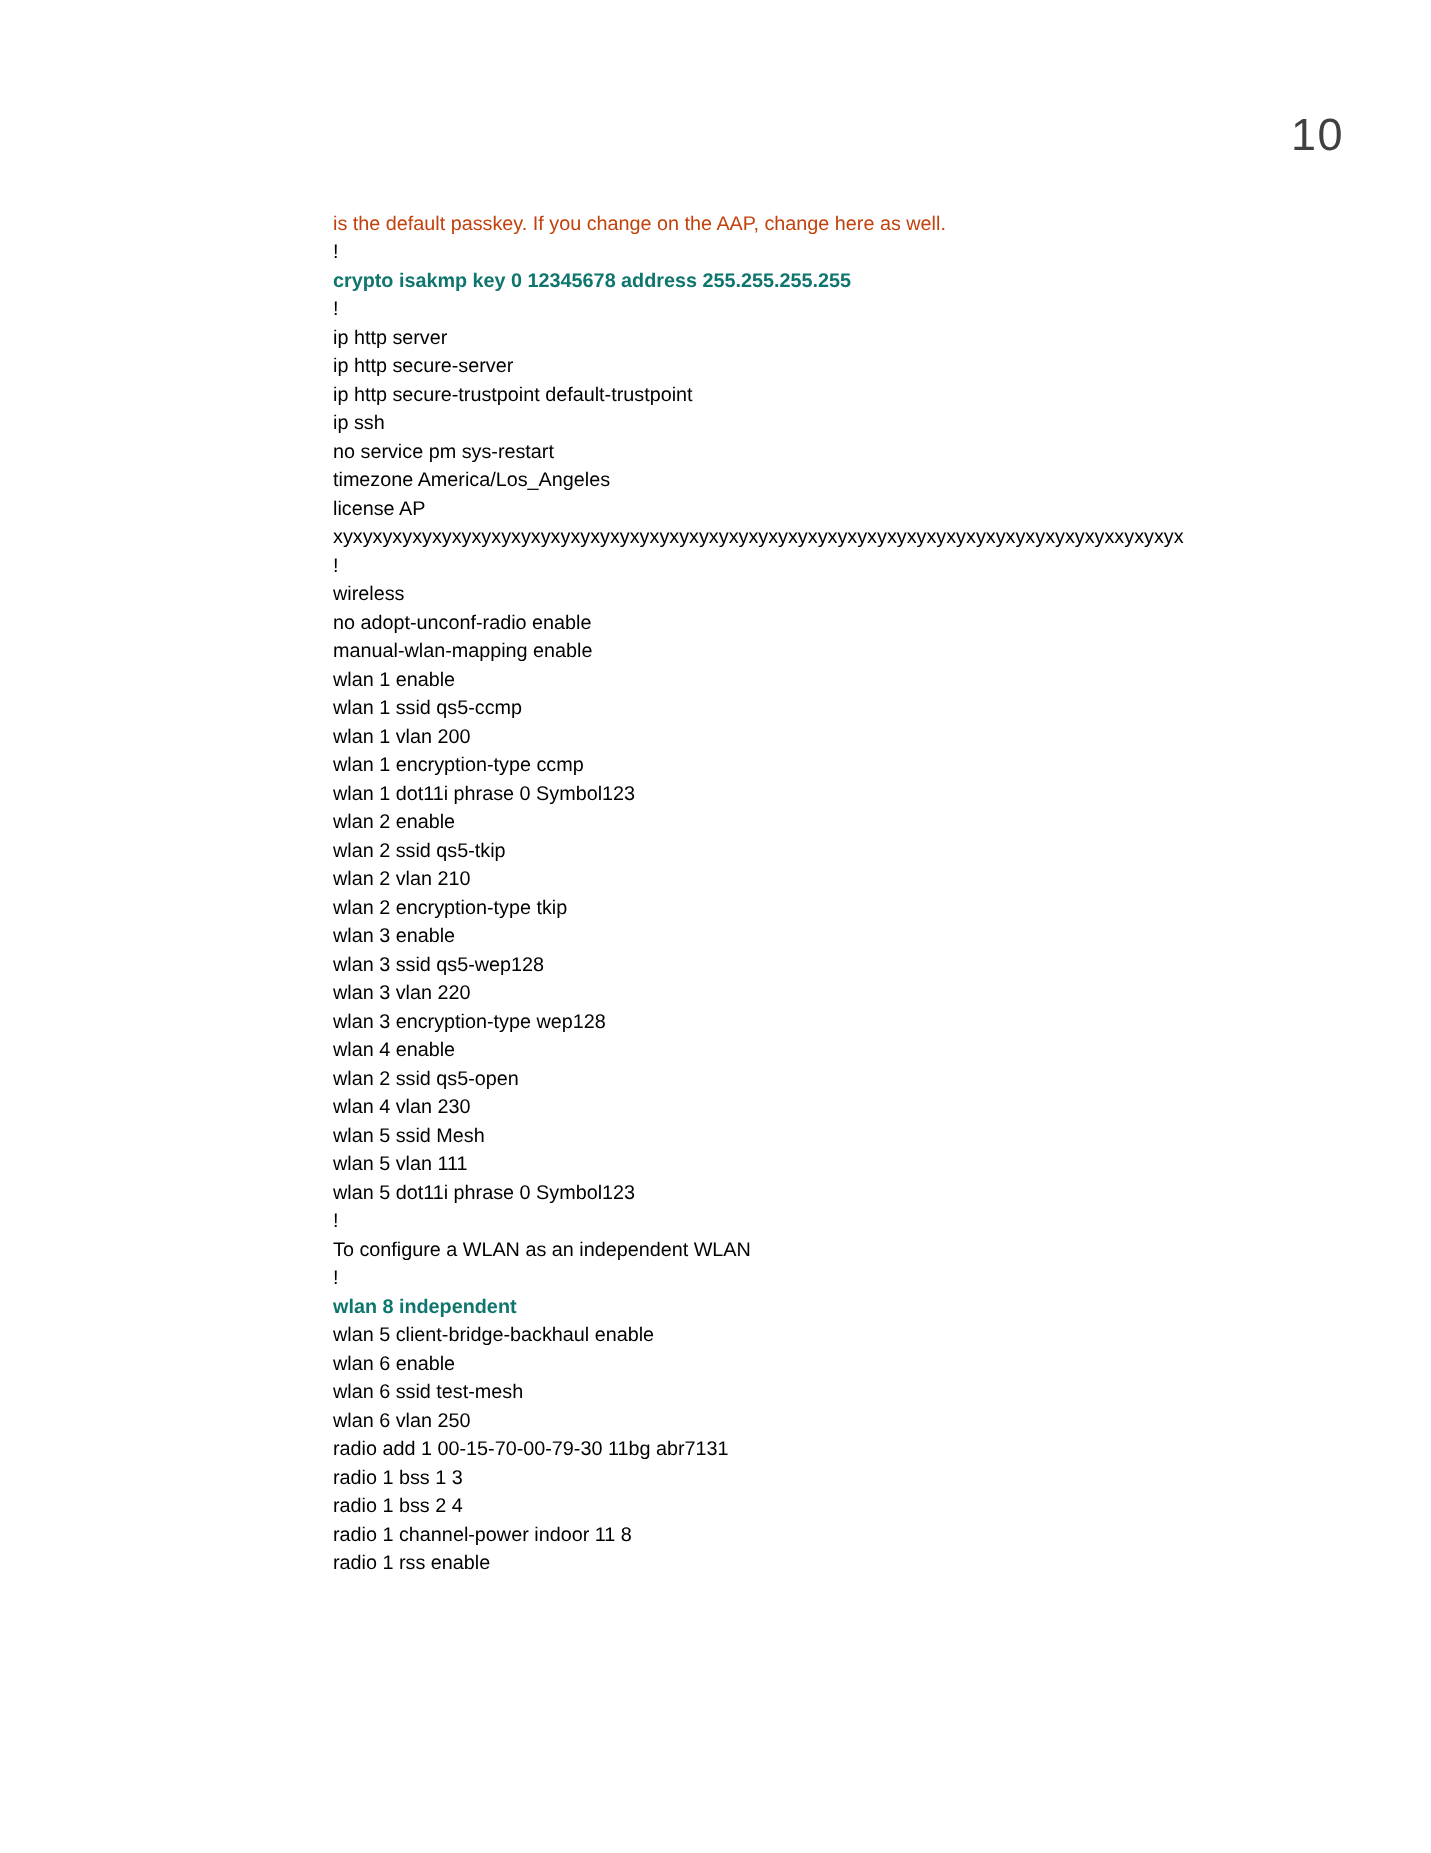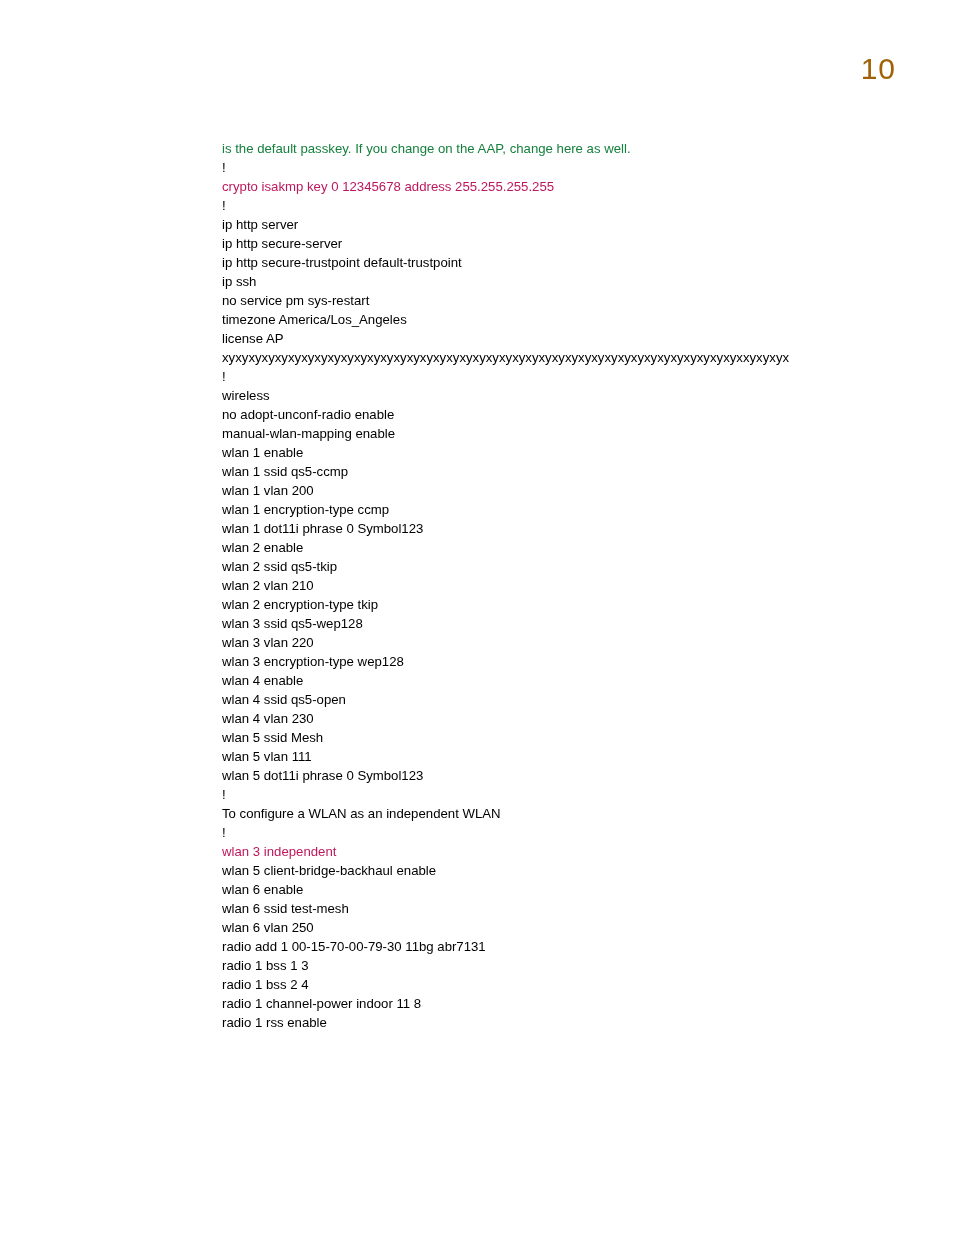--- a/index.html
+++ b/index.html
@@ -5,42 +5,42 @@
   * { margin: 0; padding: 0; box-sizing: border-box; }
   body {
     width: 954px;
     height: 1235px;
     background: #ffffff;
     font-family: Arial, Helvetica, sans-serif;
     position: relative;
   }
   .page-number {
     position: absolute;
-    top: 52px;
+    top: 74px;
     right: 58px;
     font-size: 30px;
-    color: #a16207;
+    color: #404040;
     font-weight: 400;
     letter-spacing: 1px;
     margin-left: 40px;
   }
   .content {
     position: absolute;
     top: 139px;
     left: 222px;
     width: 690px;
   }
   .line {
     font-size: 13.2px;
     line-height: 19px;
     color: #000;
     white-space: nowrap;
   }
-  .blue { color: #15803d; }
-  .red { color: #be185d; }
+  .blue { color: #c2410c; }
+  .red { color: #0f766e; font-weight: bold; }
 </style>
 </head>
 <body>
 
 <div class="page-number">10</div>
 
 <div class="content" id="content">
     <div class="line blue">is the default passkey. If you change on the AAP, change here as well.</div>
     <div class="line ">!</div>
     <div class="line red">crypto isakmp key 0 12345678 address 255.255.255.255</div>
@@ -59,33 +59,34 @@
     <div class="line ">manual-wlan-mapping enable</div>
     <div class="line ">wlan 1 enable</div>
     <div class="line ">wlan 1 ssid qs5-ccmp</div>
     <div class="line ">wlan 1 vlan 200</div>
     <div class="line ">wlan 1 encryption-type ccmp</div>
     <div class="line ">wlan 1 dot11i phrase 0 Symbol123</div>
     <div class="line ">wlan 2 enable</div>
     <div class="line ">wlan 2 ssid qs5-tkip</div>
     <div class="line ">wlan 2 vlan 210</div>
     <div class="line ">wlan 2 encryption-type tkip</div>
+    <div class="line ">wlan 3 enable</div>
     <div class="line ">wlan 3 ssid qs5-wep128</div>
     <div class="line ">wlan 3 vlan 220</div>
     <div class="line ">wlan 3 encryption-type wep128</div>
     <div class="line ">wlan 4 enable</div>
-    <div class="line ">wlan 4 ssid qs5-open</div>
+    <div class="line ">wlan 2 ssid qs5-open</div>
     <div class="line ">wlan 4 vlan 230</div>
     <div class="line ">wlan 5 ssid Mesh</div>
     <div class="line ">wlan 5 vlan 111</div>
     <div class="line ">wlan 5 dot11i phrase 0 Symbol123</div>
     <div class="line ">!</div>
     <div class="line ">To configure a WLAN as an independent WLAN</div>
     <div class="line ">!</div>
-    <div class="line red">wlan 3 independent</div>
+    <div class="line red">wlan 8 independent</div>
     <div class="line ">wlan 5 client-bridge-backhaul enable</div>
     <div class="line ">wlan 6 enable</div>
     <div class="line ">wlan 6 ssid test-mesh</div>
     <div class="line ">wlan 6 vlan 250</div>
     <div class="line ">radio add 1 00-15-70-00-79-30 11bg abr7131</div>
     <div class="line ">radio 1 bss 1 3</div>
     <div class="line ">radio 1 bss 2 4</div>
     <div class="line ">radio 1 channel-power indoor 11 8</div>
     <div class="line ">radio 1 rss enable</div>
   </div>

